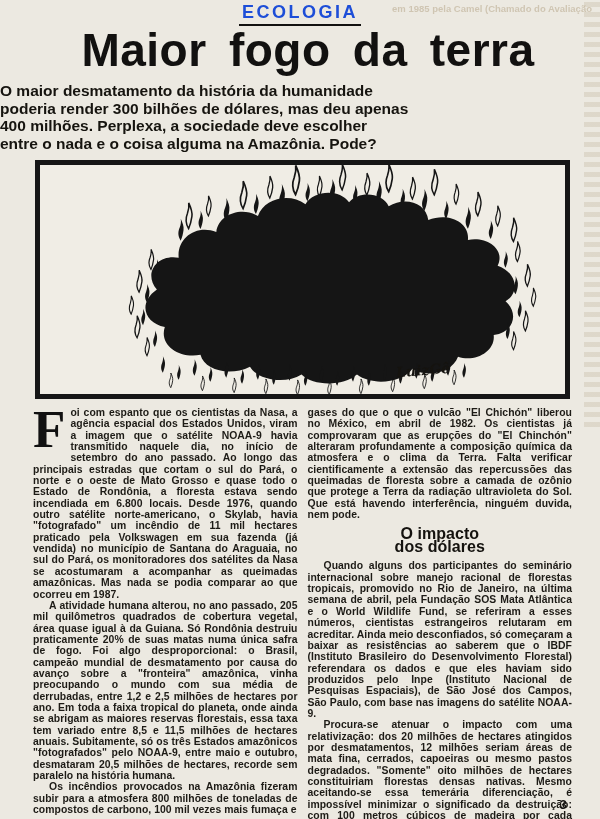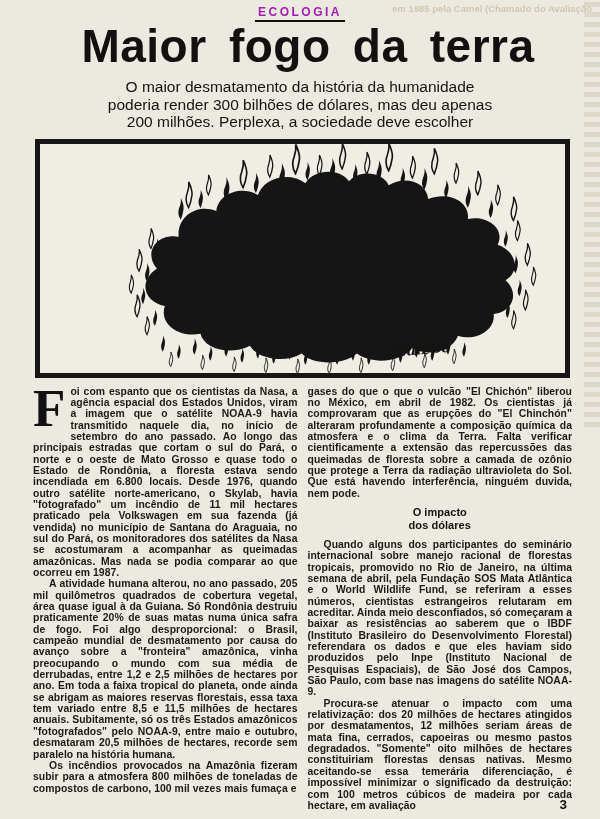--- a/index.html
+++ b/index.html
@@ -20,32 +20,32 @@
   }
   .ghost-right{
     position:absolute;top:0;right:0;width:16px;height:430px;z-index:0;
     background:repeating-linear-gradient(to bottom,
       rgba(168,148,112,.20) 0 5px, rgba(168,148,112,0) 5px 10px);
     filter:blur(.5px);
   }
 
   .kicker-wrap{position:relative;z-index:1;text-align:center;margin-top:2px;}
   .kicker{
-    display:inline-block;font-size:12px;font-weight:700;letter-spacing:2.5px;
-    color:#a21caf;border-bottom:2.5px solid #121110;padding:0 3px 1px 3px;
+    display:inline-block;font-size:18px;font-weight:700;letter-spacing:2.5px;
+    color:#1d4ed8;border-bottom:2.5px solid #121110;padding:0 3px 1px 3px;
   }
 
   .headline{
     position:relative;z-index:1;text-align:center;margin-top:1px;
     font-size:46px;font-weight:700;letter-spacing:.5px;word-spacing:9px;
     color:#121110;line-height:1.0;
   }
 
   .standfirst{
-    margin-top:9px;text-align:center;font-weight:400;
+    margin-top:9px;text-align:left;font-weight:700;
     font-size:15.5px;line-height:17.5px;color:#16140f;
   }
 
   .art-frame{
     position:relative;margin:8px 30px 0 35px;height:229px;
     border:5px solid #161616;background:#f0ede5;
   }
   .art-frame svg{display:block;width:100%;height:100%;}
   .signature{
     position:absolute;right:115px;bottom:16px;
@@ -60,21 +60,21 @@
   }
   .col{flex:1;}
   .para{margin:0;}
   .para.indent{text-indent:16px;}
   .dropcap{
     float:left;font-family:"Liberation Serif", serif;font-weight:700;
     font-size:53px;line-height:41px;height:44px;padding:2px 5px 0 0;
     color:#111;
   }
   .subhead{
-    text-align:center;font-size:11px;font-weight:700;line-height:13px;
+    text-align:center;font-size:16px;font-weight:700;line-height:13px;
     margin:7px 0 7px 0;color:#14120e;
   }
   .page-number{
     position:absolute;right:33px;bottom:9px;
     font-size:13.5px;font-weight:700;color:#121110;
   }
   .flame-outline{fill:none;stroke:#151515;stroke-width:1.1px;}
   .flame-fill{fill:#151515;}
   .blob{fill:#151515;}
 </style>
@@ -88,21 +88,22 @@
 
   <div class="kicker-wrap">
     <span class="kicker">ECOLOGIA</span>
   </div>
 
   <h1 class="headline" style="margin:1px 0 0 16px;">Maior fogo da terra</h1>
 
   <div class="standfirst">
     <div>O maior desmatamento da história da humanidade</div>
     <div>poderia render 300 bilhões de dólares, mas deu apenas</div>
-    <div>200 milhões. Perplexa, a sociedade deve escolher</div>
+    <div>400 milhões. Perplexa, a sociedade deve escolher</div>
+    <div>entre o nada e o coisa alguma na Amazônia. Pode?</div>
   </div>
 
   <div class="art-frame">
     <svg viewBox="0 0 530 228" xmlns="http://www.w3.org/2000/svg">
       <defs>
         <path id="flame" d="M0,9 C-2.8,4.5 -2,1 -0.8,-2 C0.1,-4.6 0.5,-6.6 0.1,-9.5 C1.6,-6.2 2.9,-3.2 2.4,0.2 C2,3.2 1.4,5.8 0,9 Z"></path>
       </defs>
 
       <g>
         <use href="#flame" class="flame-outline" transform="translate(150 50) scale(1.4)"></use>

